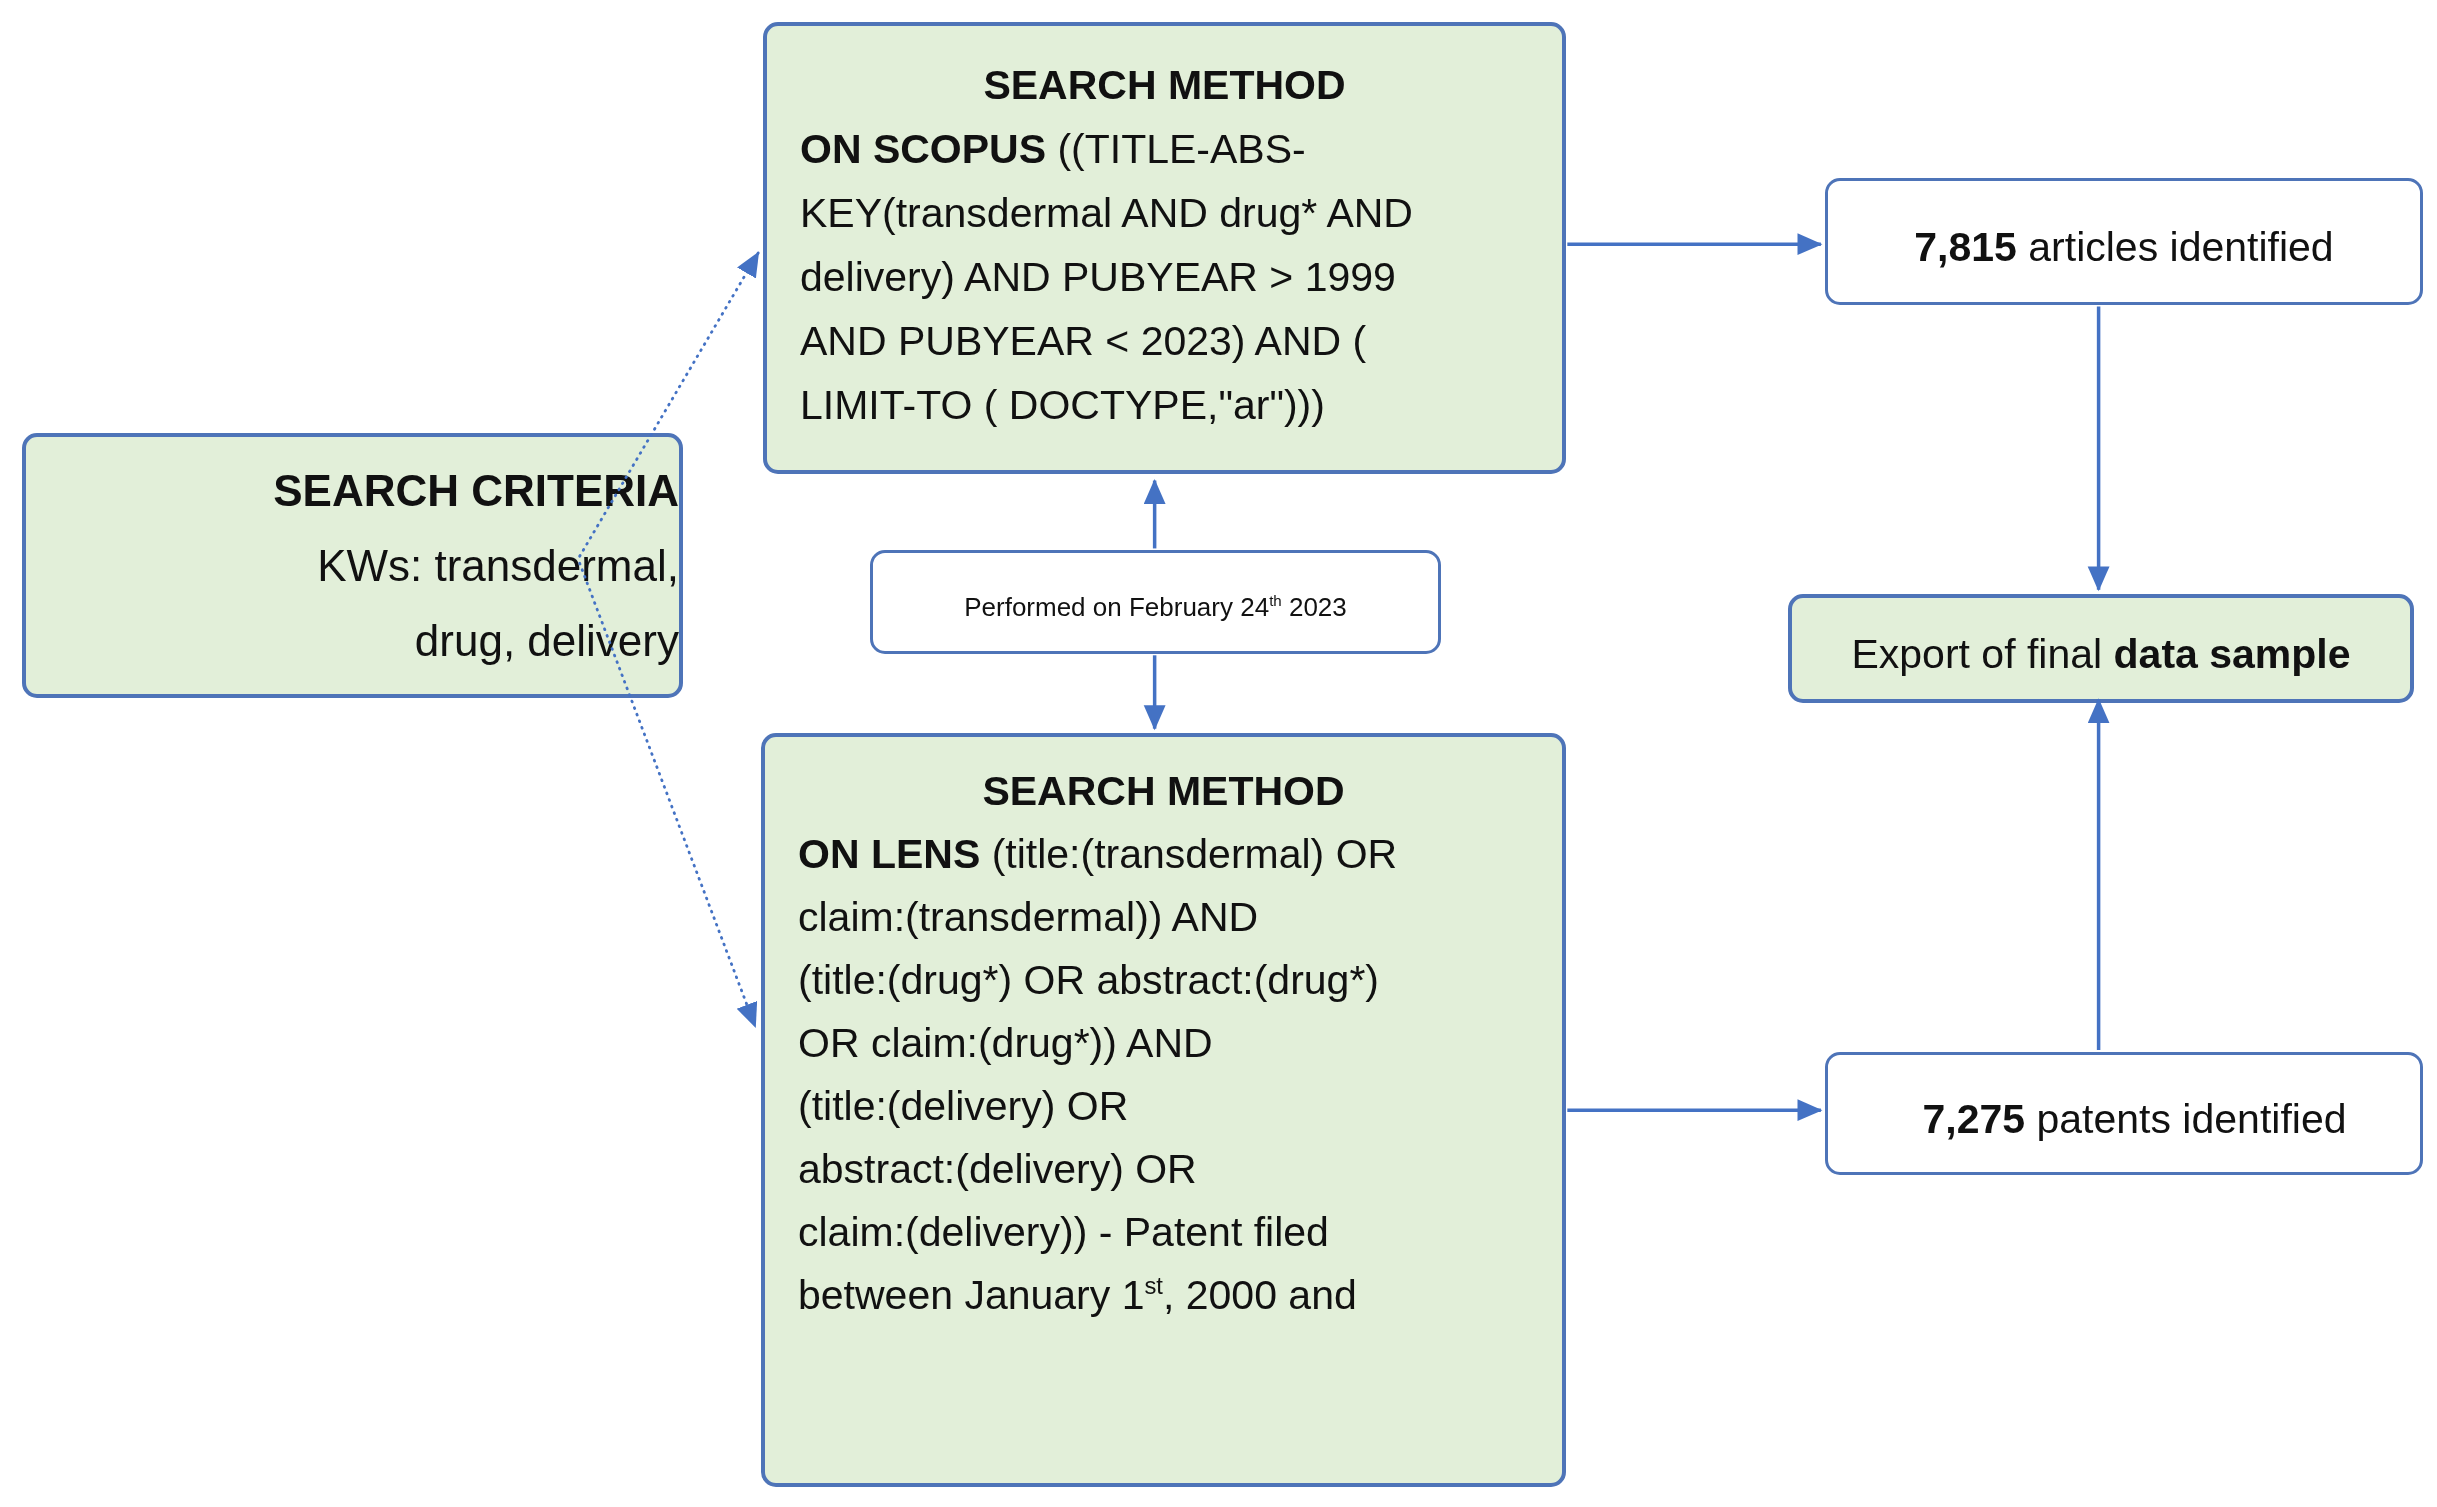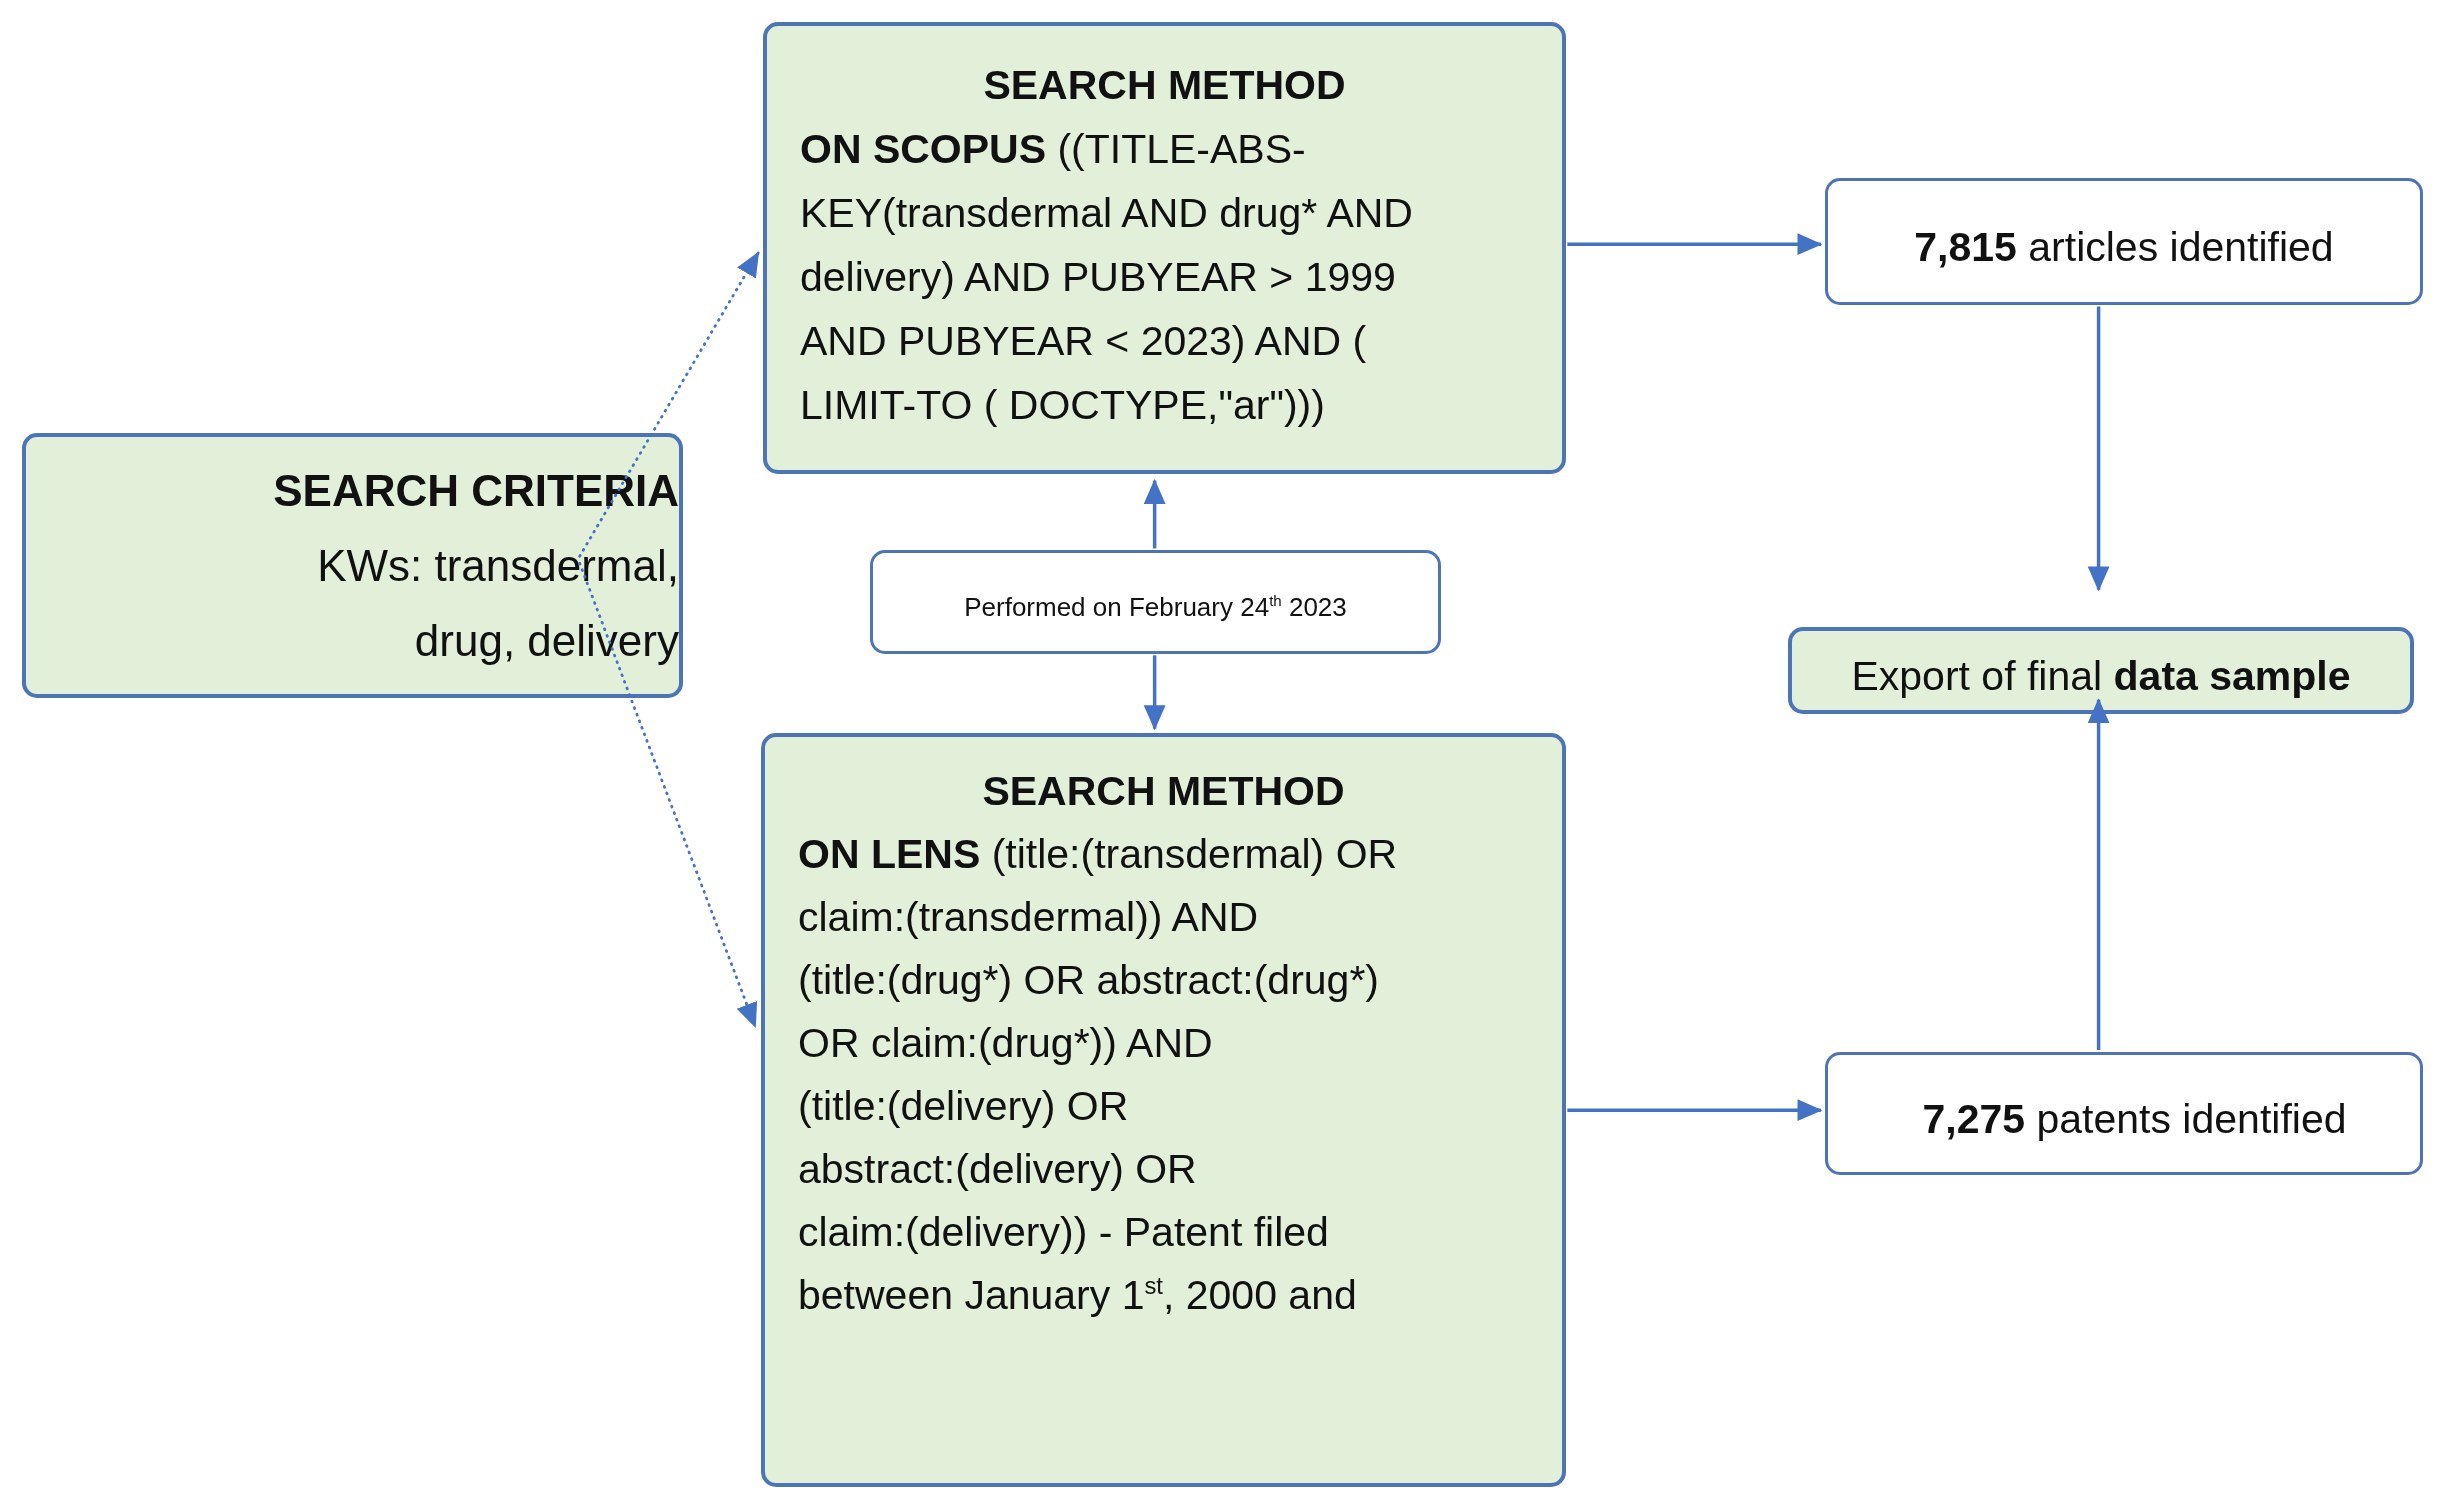--- a/index.html
+++ b/index.html
@@ -20,21 +20,21 @@
   sup{font-size:58%; line-height:0;}
 
   .criteria{left:22px; top:433px; width:661px; height:265px; font-size:44px; line-height:64px;align-items:flex-end;}
   .scopus{left:763px; top:22px; width:803px; height:452px; font-size:41px; line-height:64px; padding:26.5px 33px;}
   .lens{left:761px; top:733px; width:805px; height:754px; font-size:41px; line-height:63px; padding:23.4px 33px;}
   .box-title{text-align:center; font-weight:700; white-space:nowrap;}
   .tline{text-align:left; white-space:nowrap;}
 
   .performed{left:870px; top:550px; width:571px; height:104px; font-size:26px; line-height:37px;}
   .articles{left:1825px; top:178px; width:598px; height:127px; font-size:41px;}
-  .exportbox{left:1788px; top:627px; width:626px; height:87px; font-size:41px;}
+  .exportbox{left:1788px; top:594px; width:626px; height:109px; font-size:41px;}
   .patents{left:1825px; top:1052px; width:598px; height:123px; font-size:41px;padding-left:21px;}
   .nowrap{white-space:nowrap;margin-top:11px;}
 
   svg.arrows{position:absolute; left:0; top:0; z-index:5; pointer-events:none;}
   .arrow{stroke:var(--arrow-blue); fill:none;}
   .arrow.solid{stroke-width:4.5;}
   .arrow.dotted{stroke-width:3.6; stroke-dasharray:1 8; stroke-linecap:round;}
   marker path{fill:var(--arrow-blue);}
 </style>
 </head>

